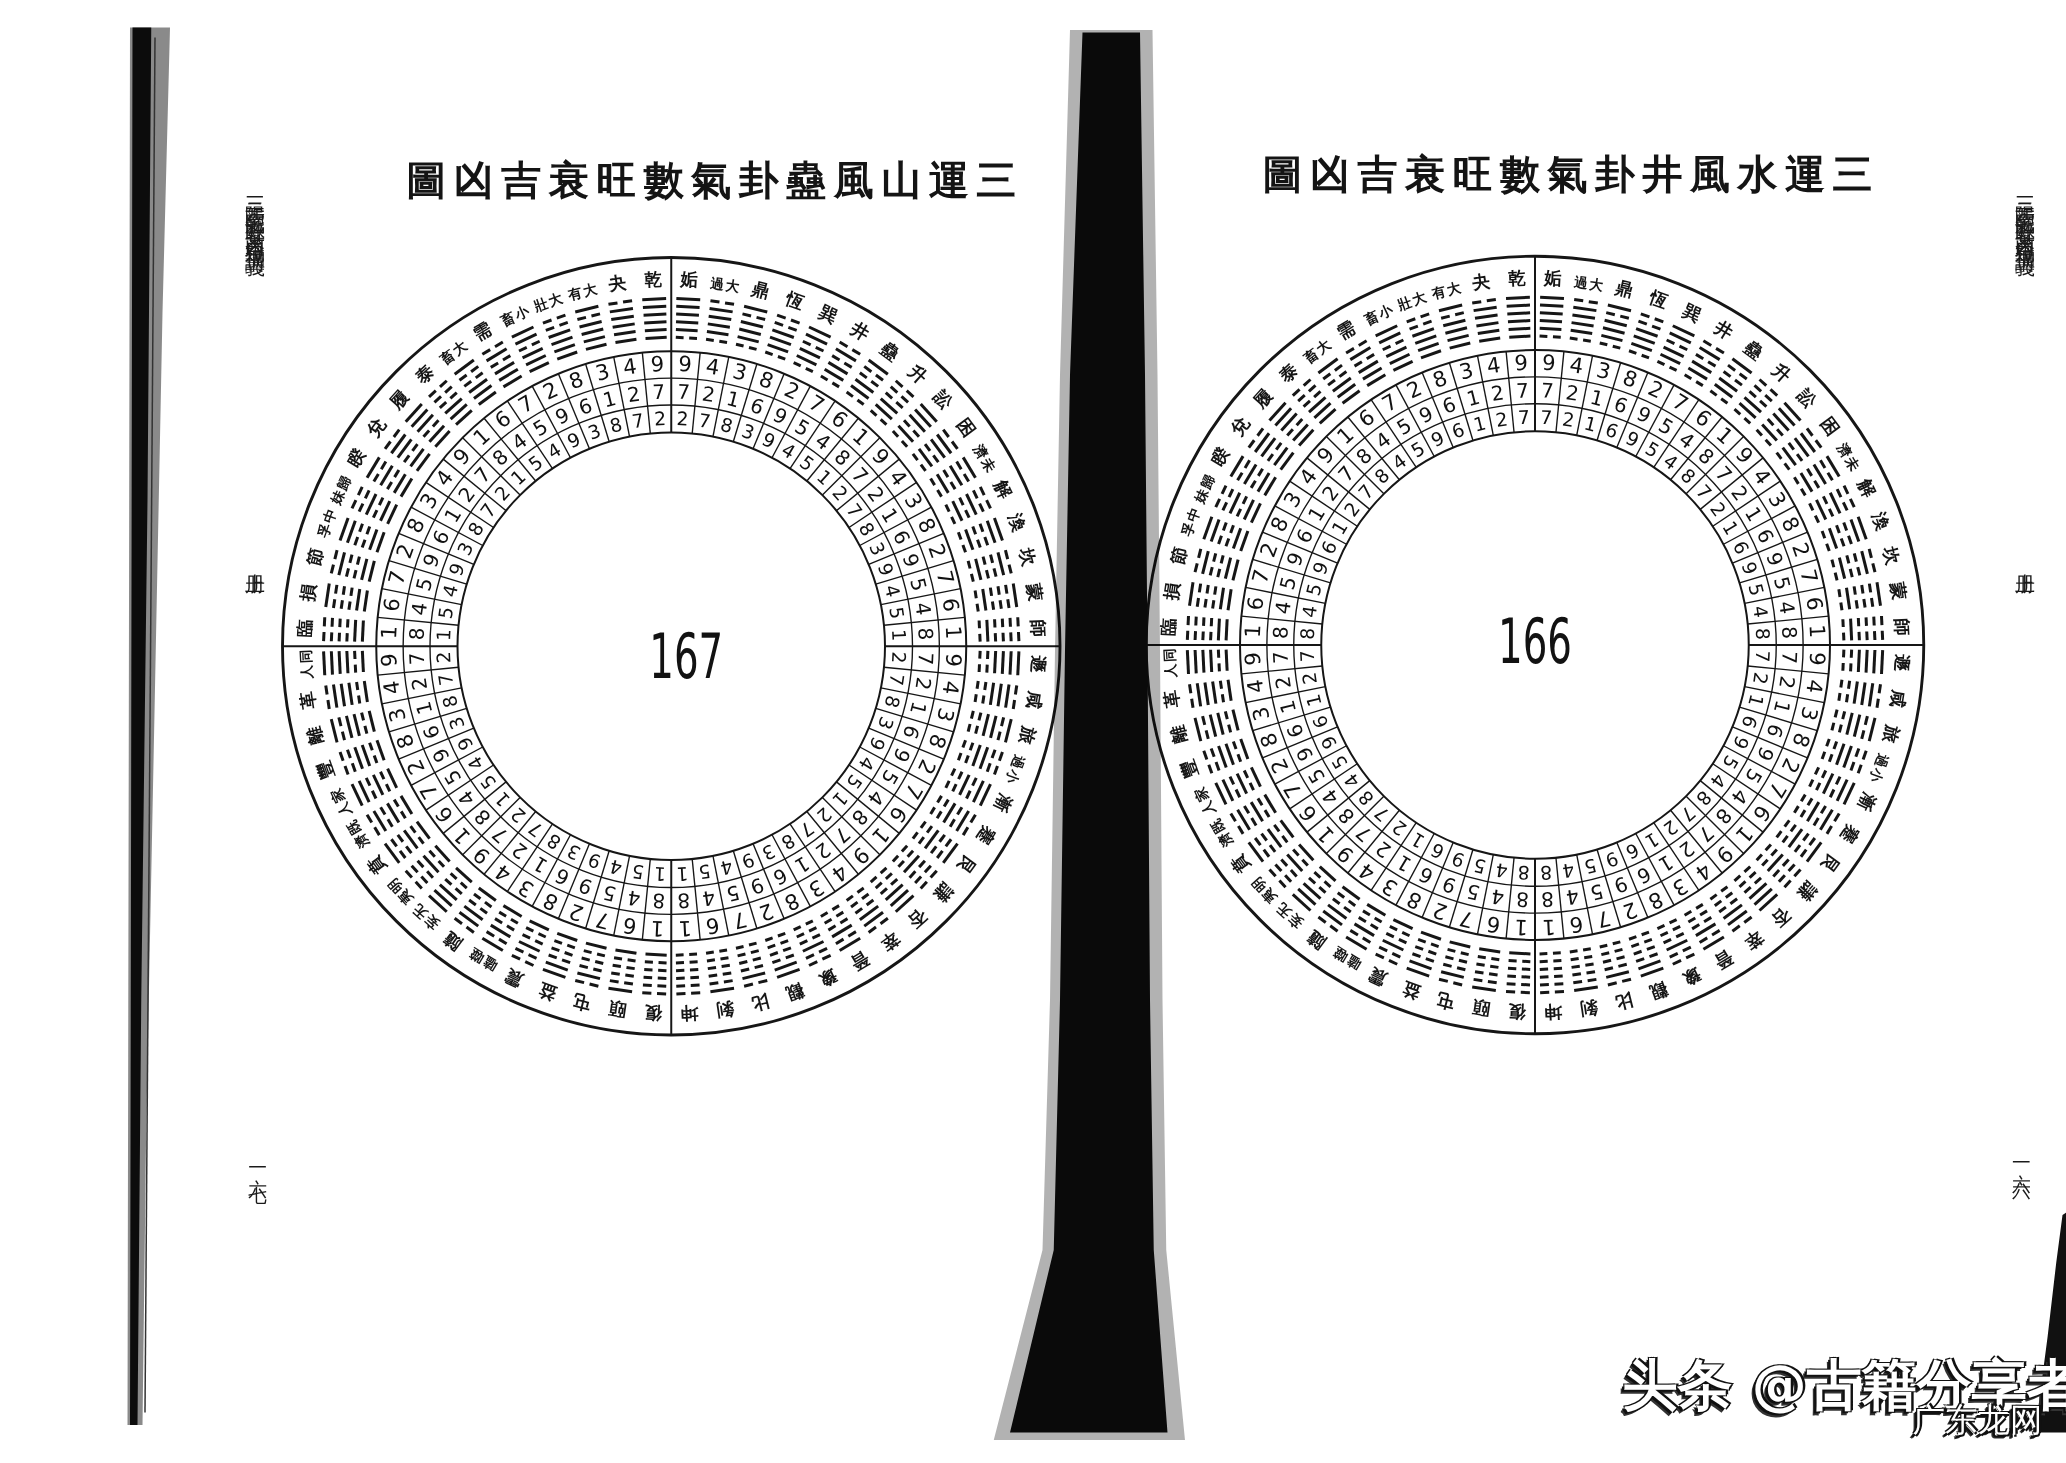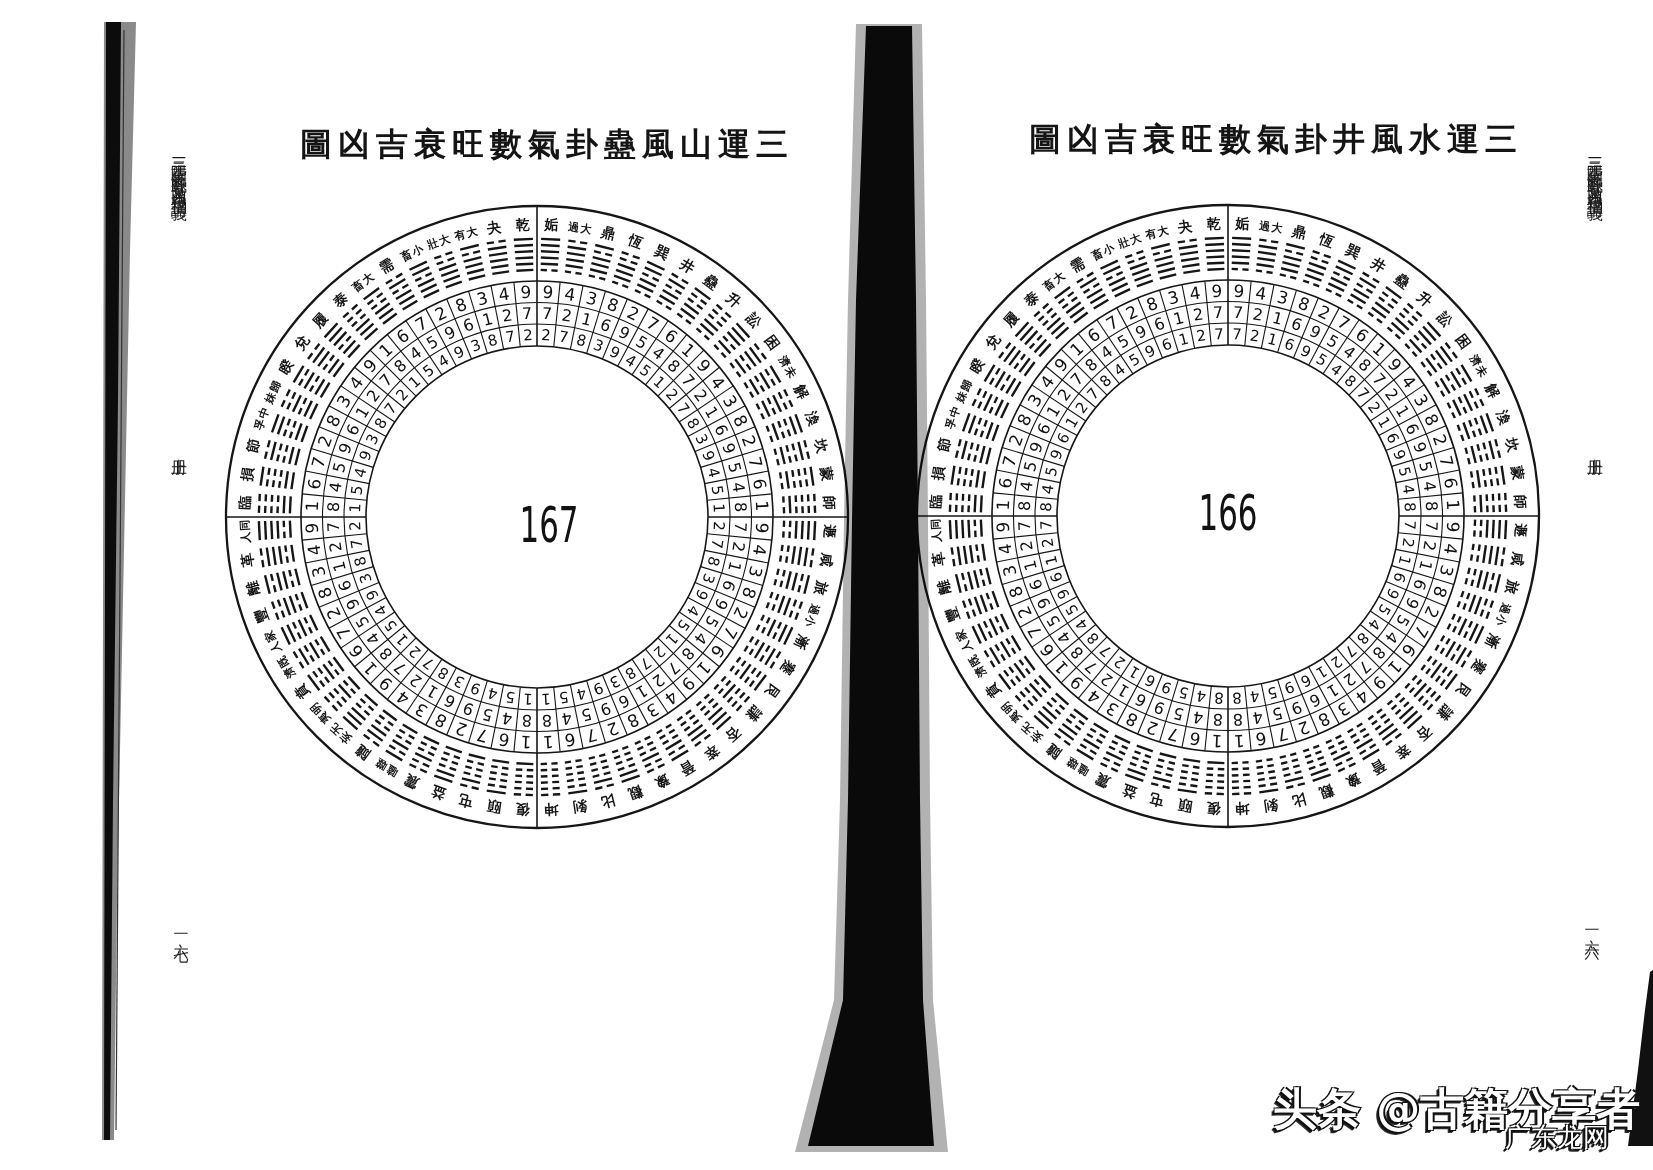--- a/index.html
+++ b/index.html
@@ -1,21 +1,21 @@
 <!DOCTYPE html>
 <html><head>
 <meta charset="utf-8">
 <style>
   html, body { margin:0; padding:0; }
   body {
     width:1653px; height:1170px; position:relative; overflow:hidden;
     background:#ffffff; color:#111;
     font-family:"DejaVu Serif", serif;
   }
-  .abs { position:absolute; }
+  .abs { position:absolute;margin-left:25px; }
   .title {
     font-size:32px; line-height:36px; letter-spacing:6px; font-weight:bold;
     direction:rtl; unicode-bidi:bidi-override; white-space:nowrap; color:#141414;
   }
   .vtext {
     writing-mode:vertical-rl; font-size:16px; line-height:18px;
     letter-spacing:3.6px; white-space:nowrap; color:#1a1a1a;
   }
   .vol { letter-spacing:1.5px; }
   .pnum { font-size:15px; letter-spacing:5px; }
@@ -1642,21 +1642,21 @@
           <text x="0" y="-225.2" class="digit" font-size="17">1</text>
           <text x="0" y="-203.7" class="digit" font-size="16">8</text>
           <text x="0" y="-182" class="digit" font-size="15">1</text>
         </g>
       </g>
     <text class="center-label" transform="translate(332,328) scale(0.62,1)">167</text>
   </svg>
 </div>
 
 <div>
-  <div class="abs title" style="left:1029px; top:121px;">三運水風井卦氣數旺衰吉凶圖</div>
+  <div class="abs title" style="left:985px; top:121px;">三運水風井卦氣數旺衰吉凶圖</div>
 
   <svg class="diagram" style="left:908px; top:196px;" viewBox="0 0 640 640">
       <g transform="translate(320,320)">
         <circle r="311" class="ln thick"></circle>
         <circle r="236" class="ln med"></circle>
         <circle r="214.5" class="ln"></circle>
         <circle r="193" class="ln"></circle>
         <circle r="171" class="ln med"></circle>
         <line x1="0.00" y1="-171.00" x2="0.00" y2="-311.00" class="ln med"></line>
         <line x1="16.76" y1="-170.18" x2="23.13" y2="-234.86" class="ln"></line>

